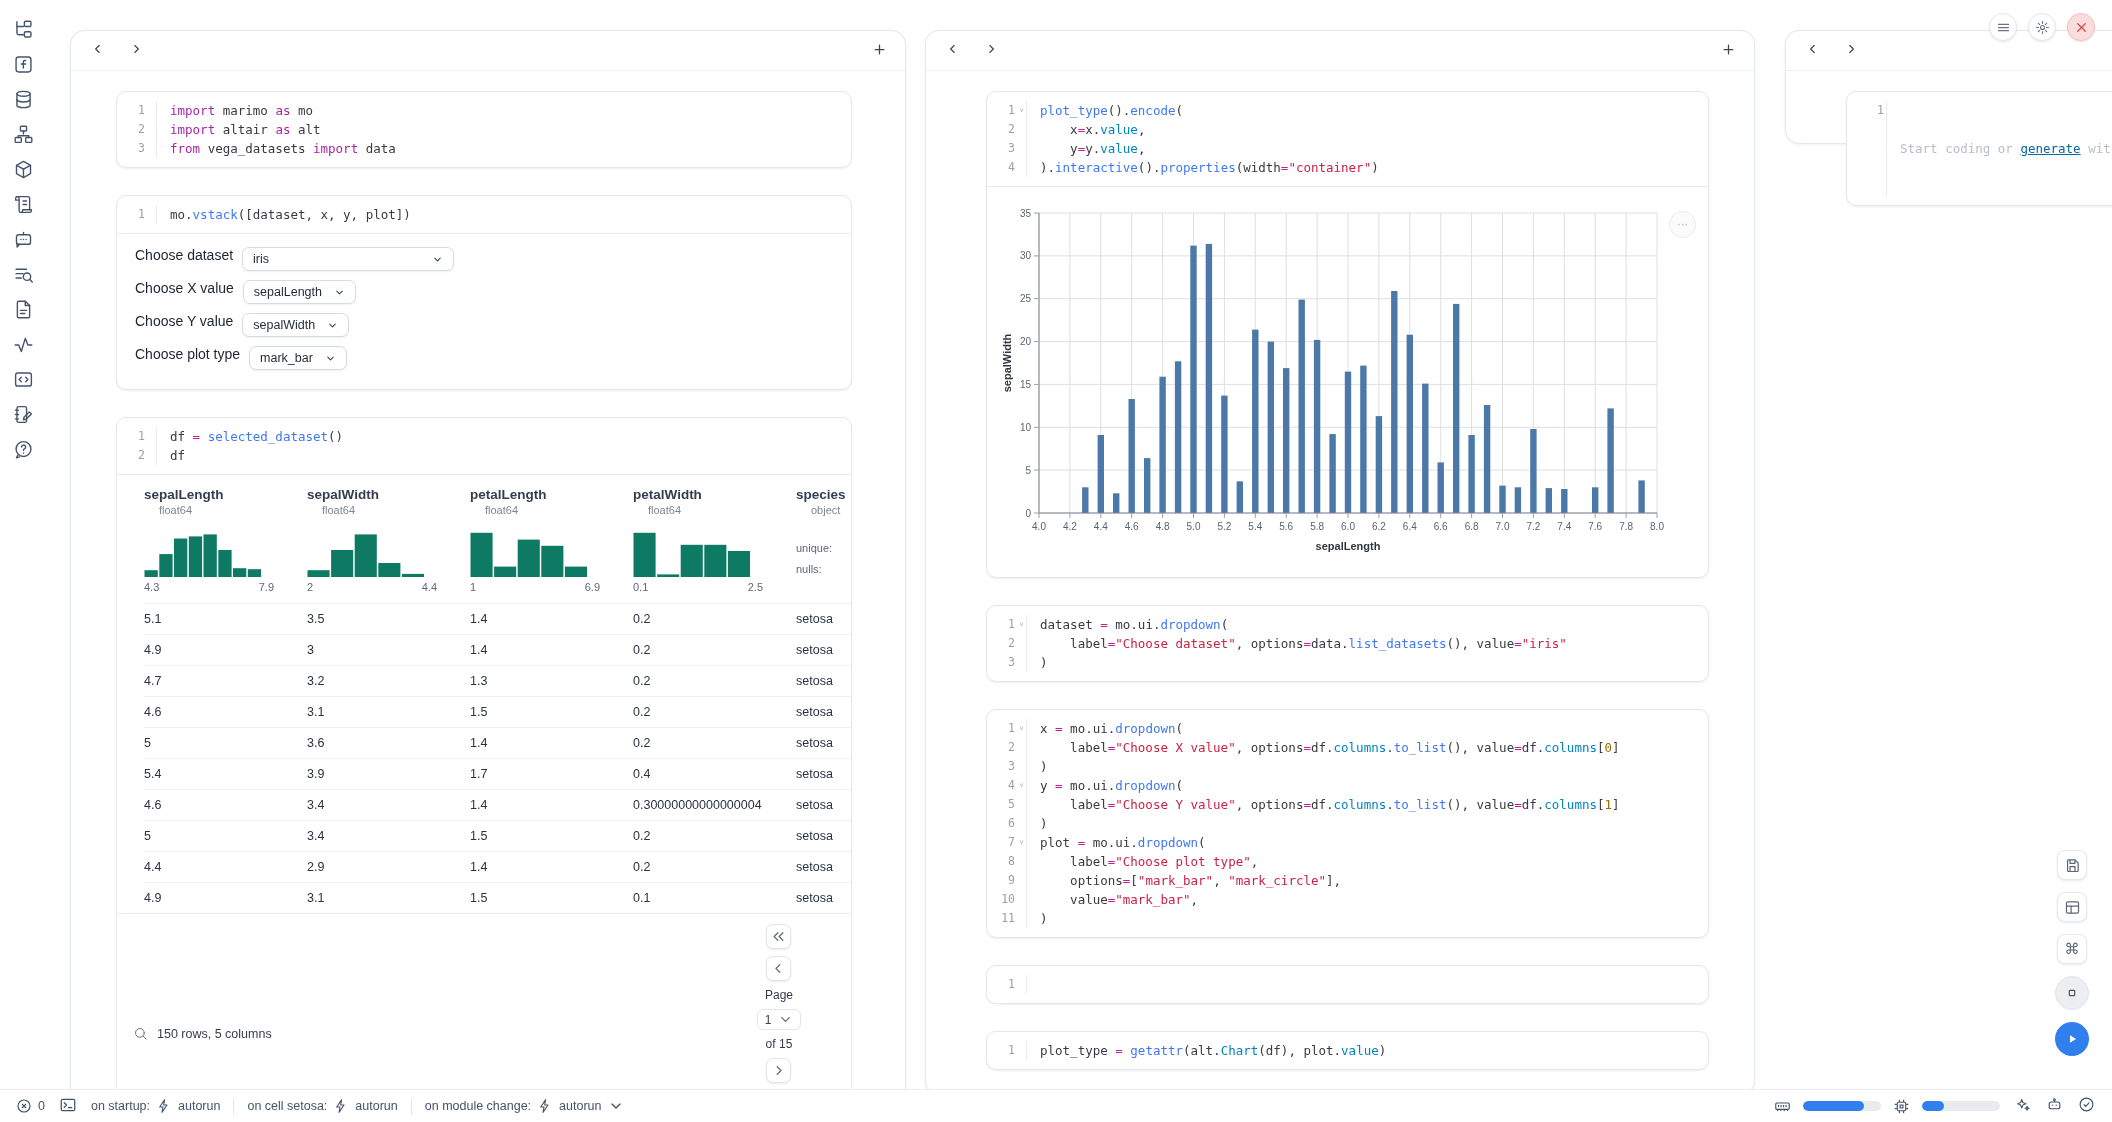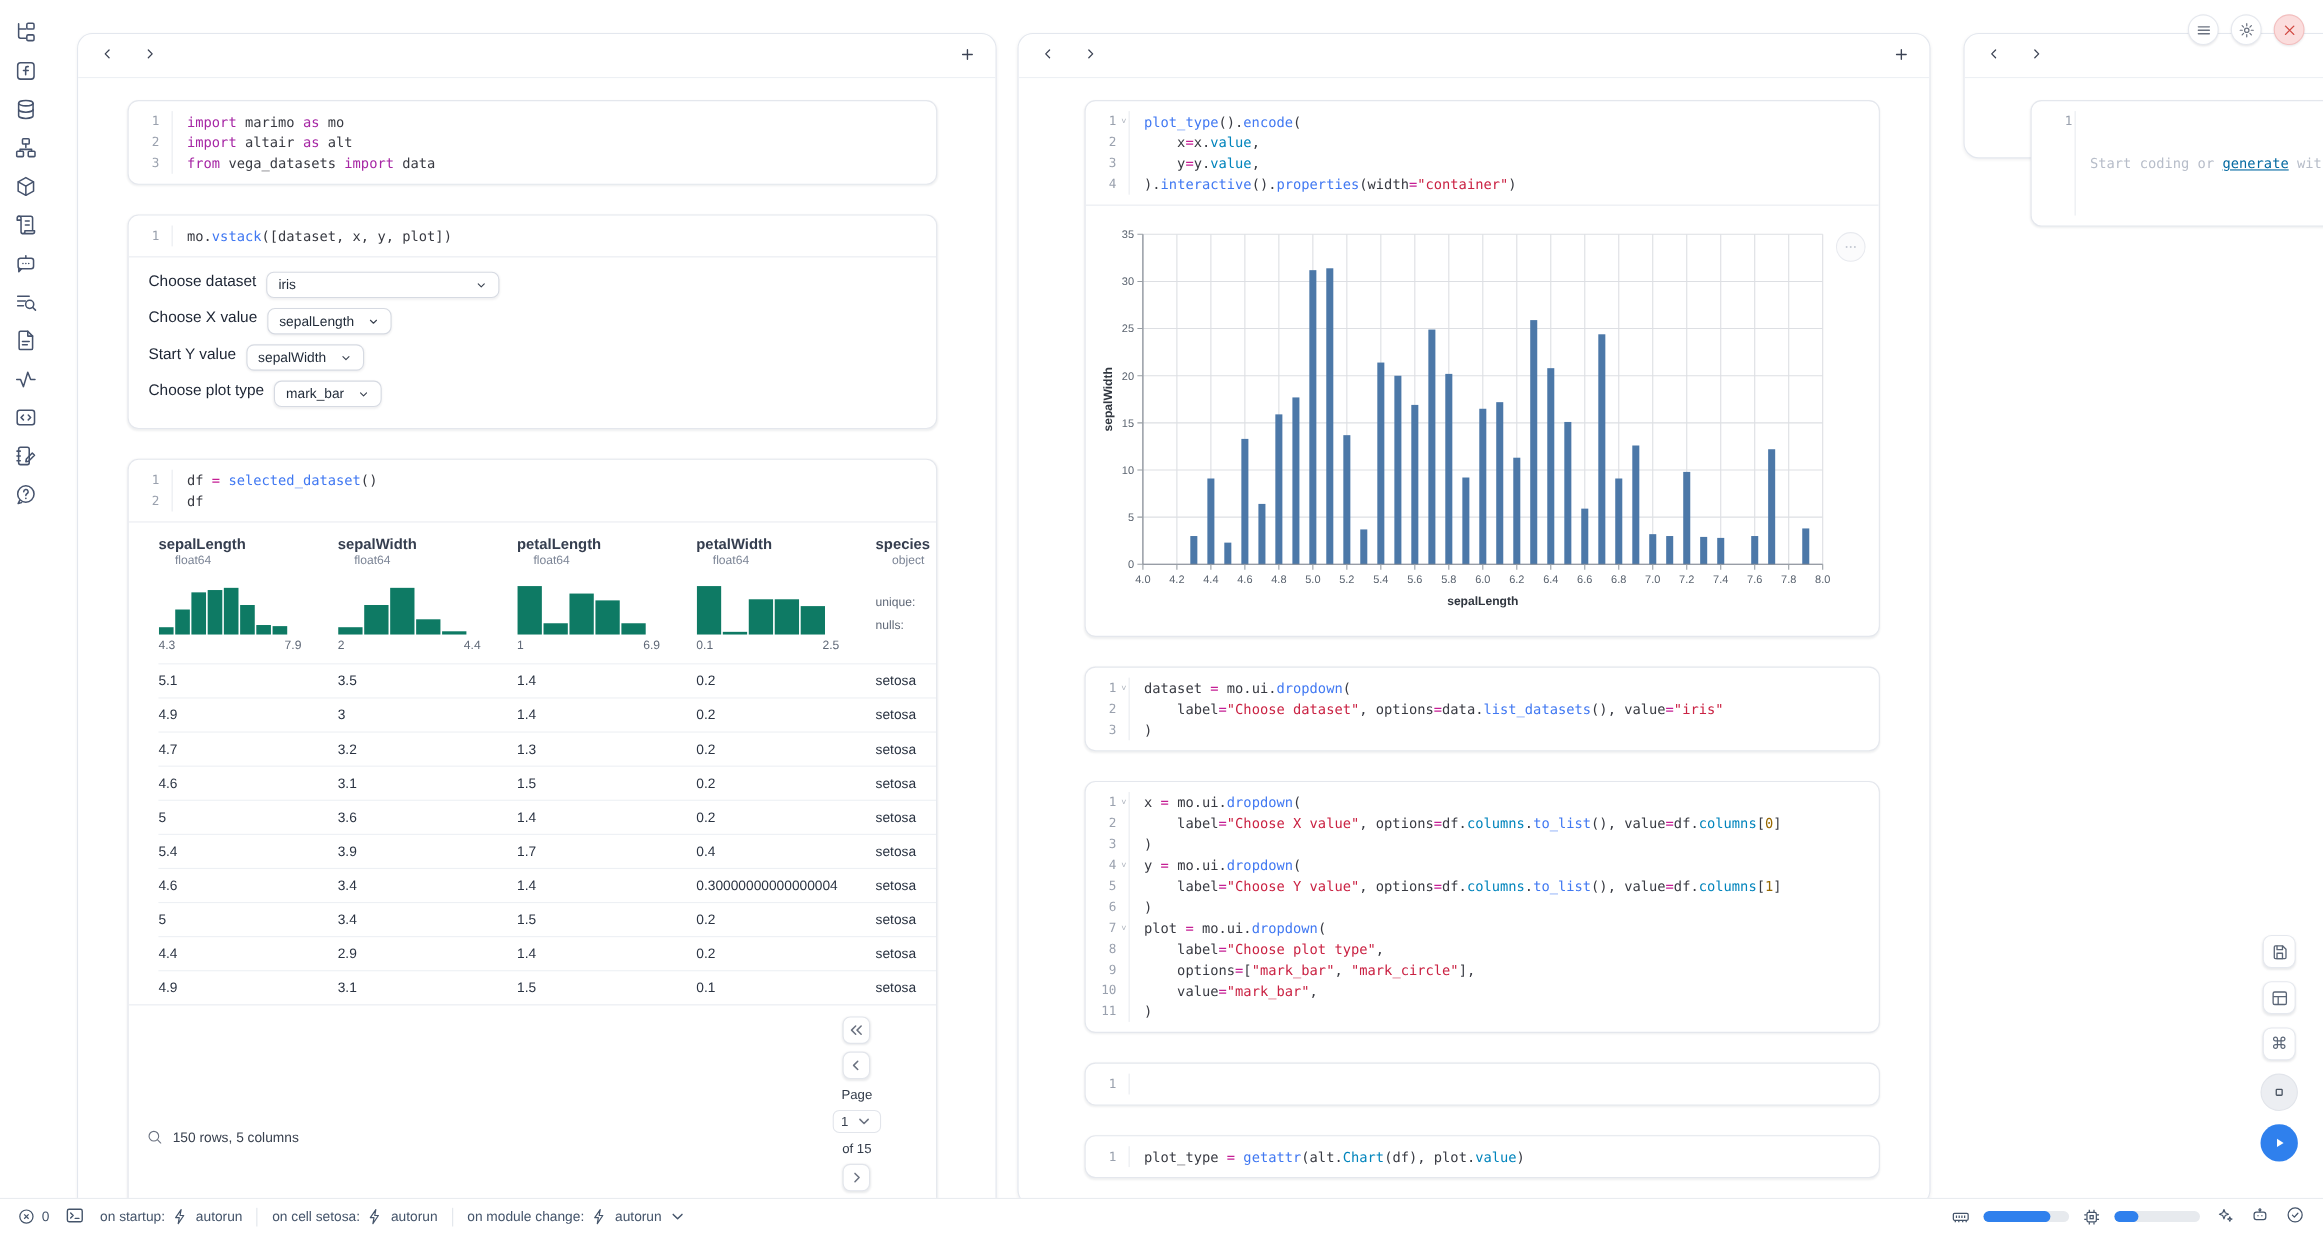--- a/index.html
+++ b/index.html
@@ -255,21 +255,21 @@
             <div class="select">
               <span>sepalLength</span>
               <span class="ic">
                 <svg viewBox="0 0 24 24" fill="none" stroke="currentColor" stroke-width="2.2" stroke-linecap="round" stroke-linejoin="round">
                   <polyline points="6 9 12 15 18 9"></polyline>
                 </svg>
               </span>
             </div>
           </div>
           <div class="ctl-row">
-            <span>Start Y value</span>
+            <span>Choose Y value</span>
             <div class="select">
               <span>sepalWidth</span>
               <span class="ic">
                 <svg viewBox="0 0 24 24" fill="none" stroke="currentColor" stroke-width="2.2" stroke-linecap="round" stroke-linejoin="round">
                   <polyline points="6 9 12 15 18 9"></polyline>
                 </svg>
               </span>
             </div>
           </div>
           <div class="ctl-row">

